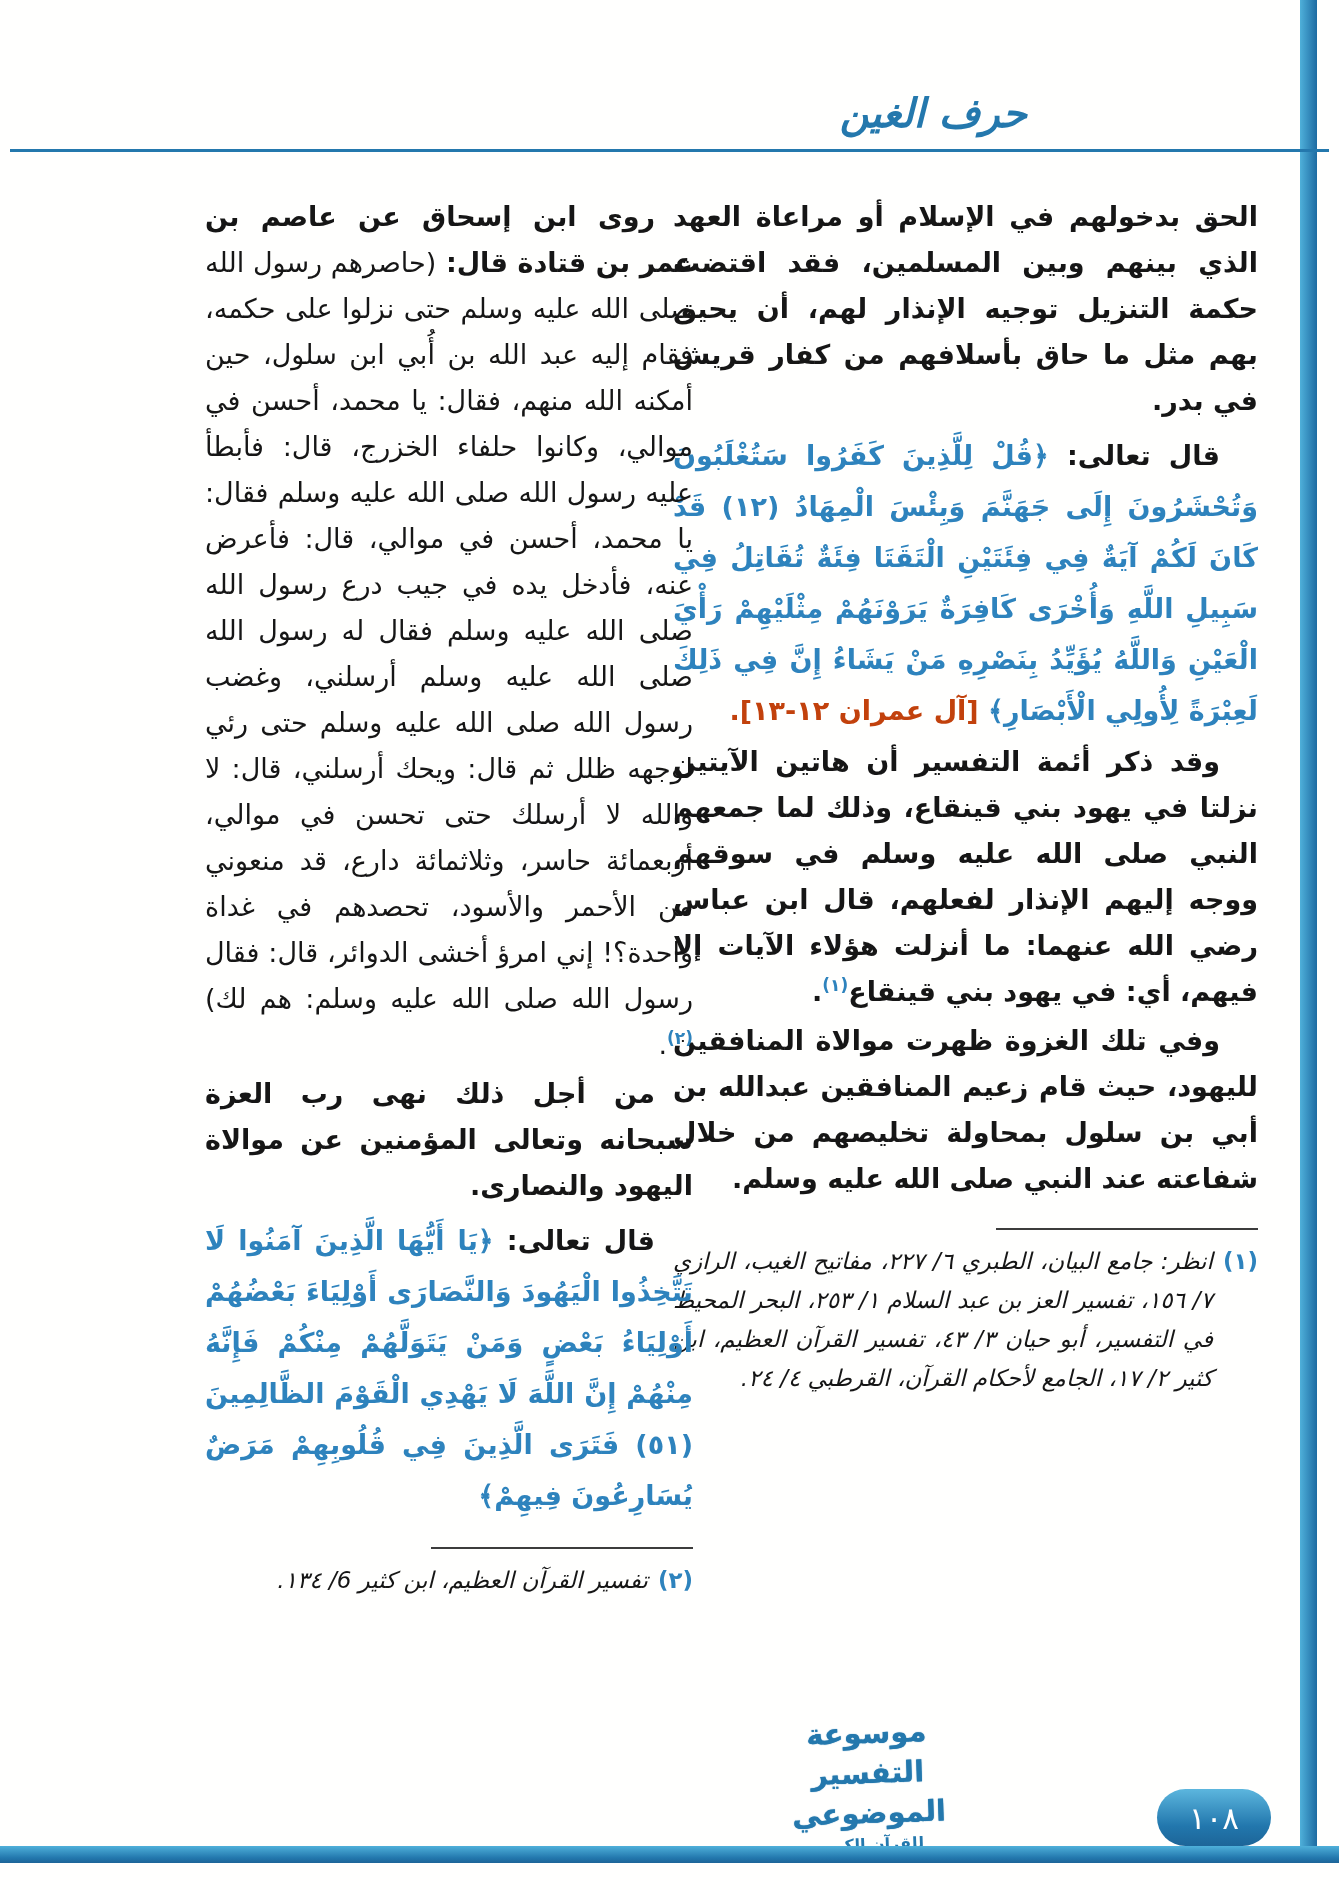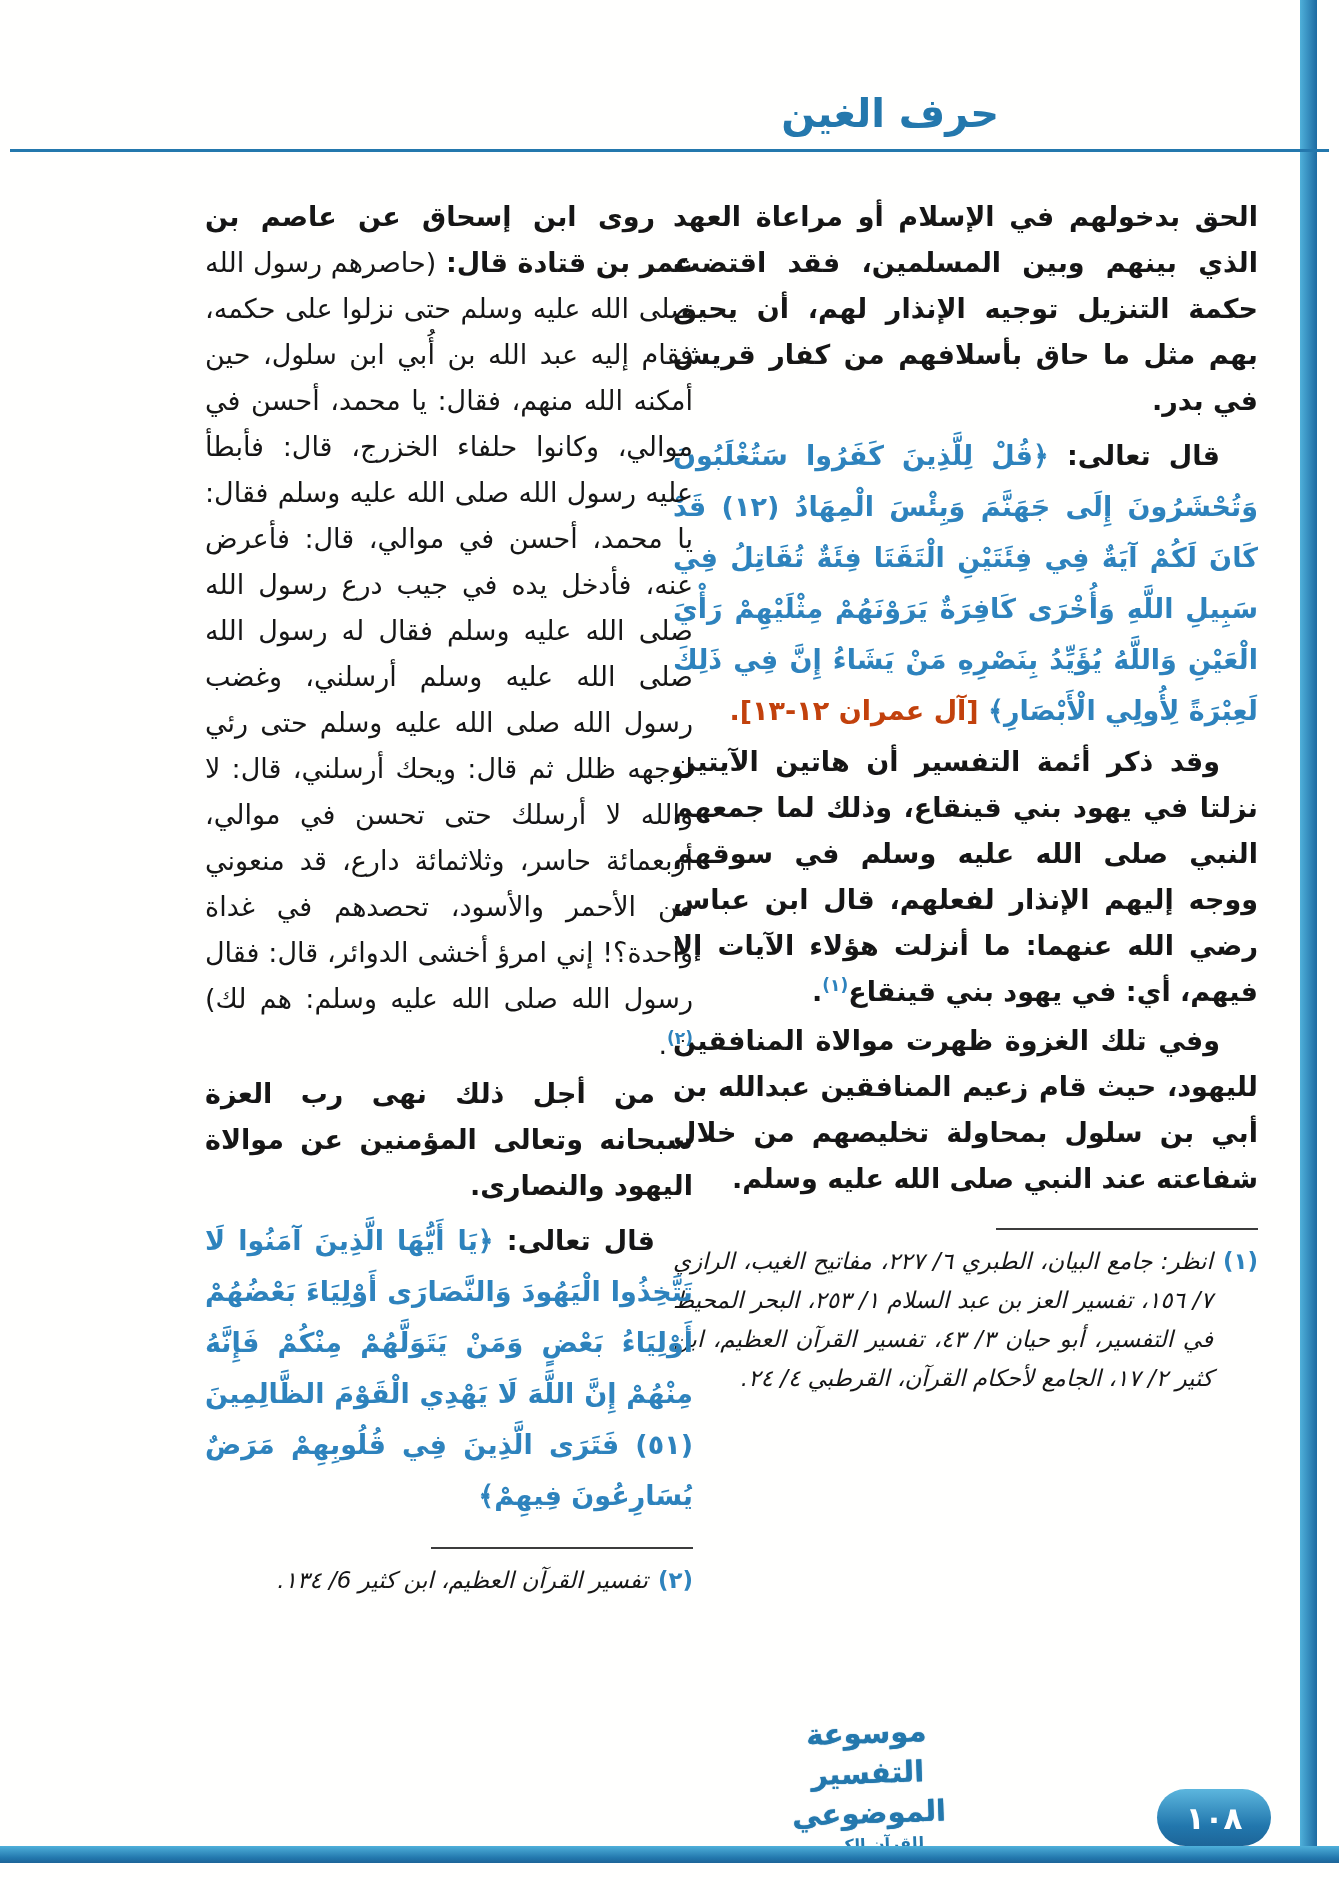--- a/index.html
+++ b/index.html
@@ -17,24 +17,25 @@
 
   
   .side-bar {
     position:absolute; top:0; right:22px;
     width:17px; height:1849px;
     background:linear-gradient(to left,#1d6ba2,#4fb0da);
   }
 
   
   .header-title {
-    position:absolute; top:90px; right:340px;
+    position:absolute; top:90px; right:312px;
     font-size:40px; font-weight:bold;
     color:#2478ad;
     letter-spacing:1px;
+    font-style:italic;
   }
   .header-rule {
     position:absolute; top:149px; left:10px;
     width:1319px; height:3px;
     background:#2478ad;
   }
 
   
   .col { position:absolute; top:194px; text-align:justify;margin-left:42px; }
   .col-left  { left:163px;  width:488px; }
@@ -92,21 +93,21 @@
     width:100%; height:17px;
     background:linear-gradient(to bottom,#4fb0da 0%,#2277ad 70%,#1d6598 100%);
   }
 
   .page-badge {
     position:absolute; bottom:44px; right:68px;
     width:114px; height:57px;
     border-radius:29px;
     background:linear-gradient(180deg,#5cb6de 0%,#2277ad 65%,#1d6598 100%);
     display:flex; align-items:center; justify-content:center;
-    color:#ffffff; font-size:31px; font-weight:bold;
+    color:#ffffff; font-size:31px; font-weight:normal;
   }
 </style>
 </head>
 <body>
 
 <div class="page">
 
   <div class="side-bar"></div>
 
   <div class="header-title">حرف الغين</div>

